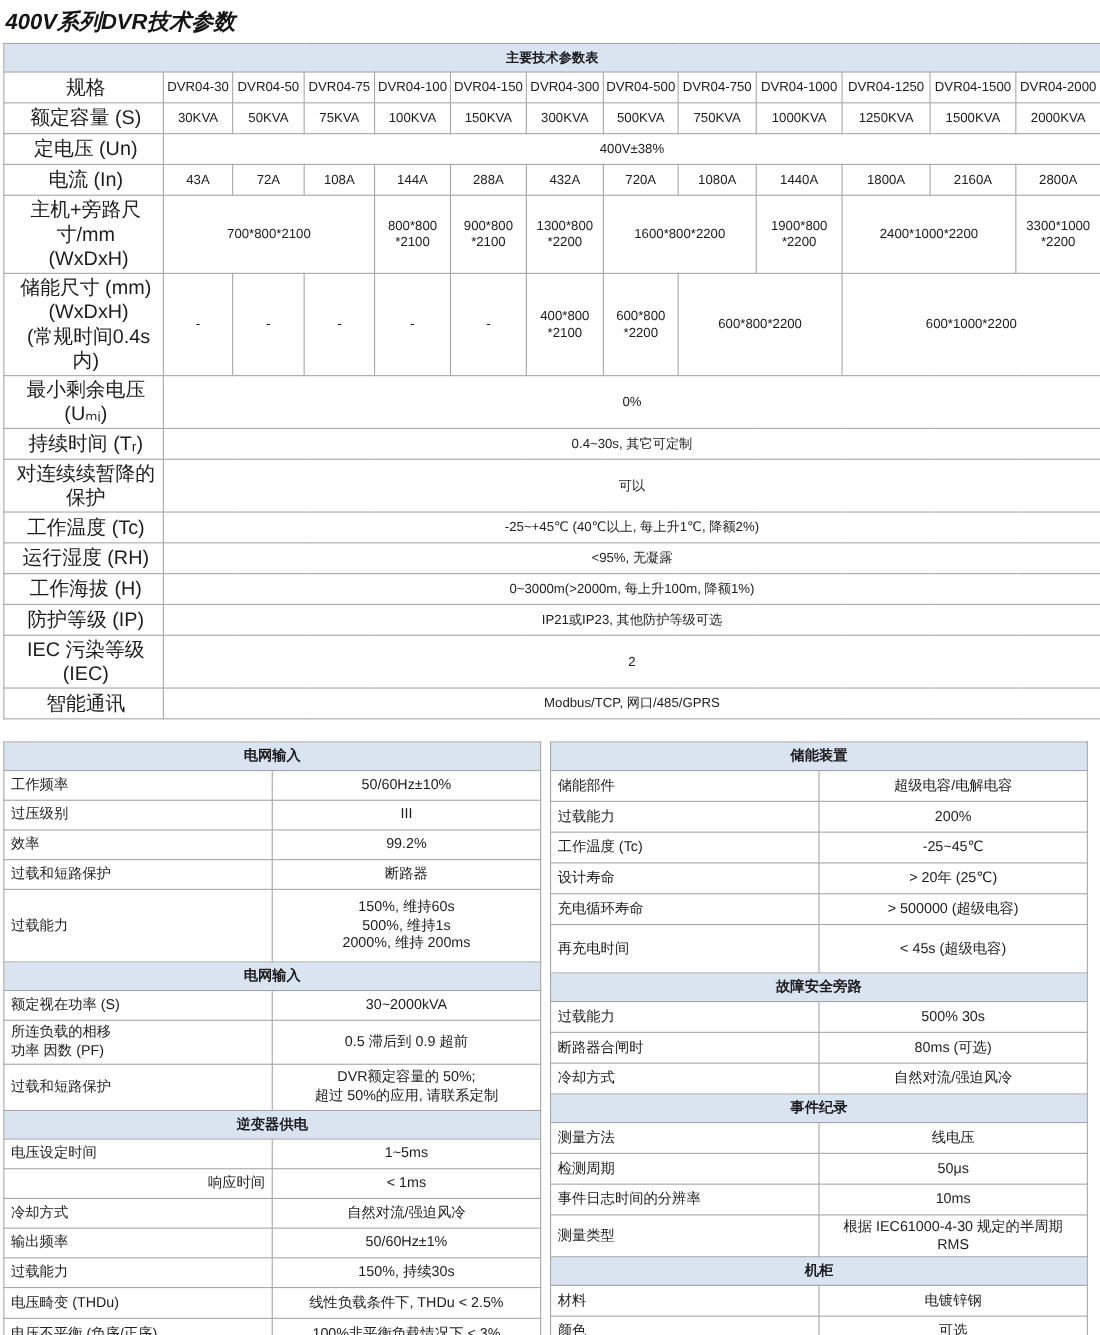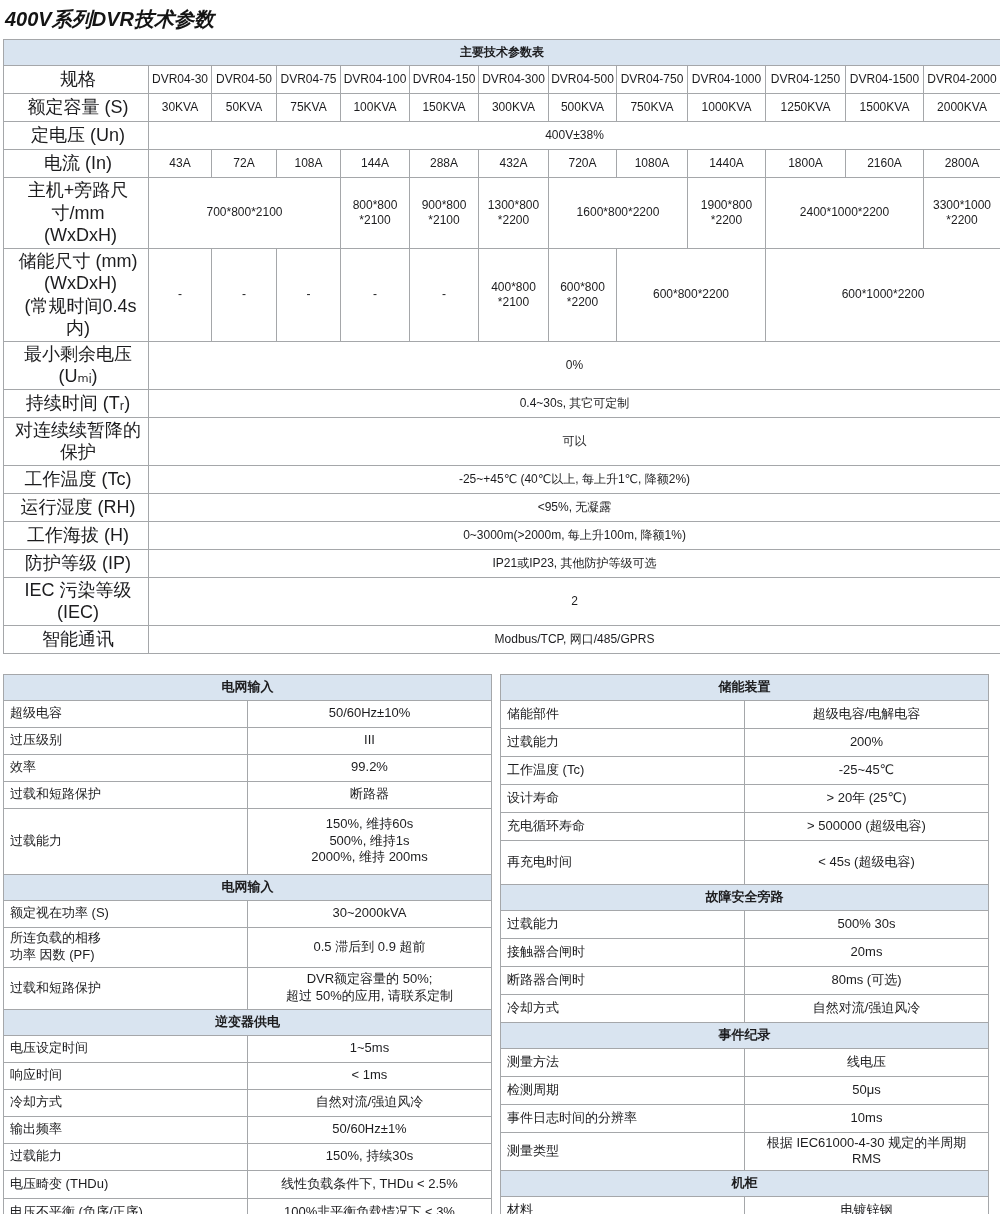--- a/index.html
+++ b/index.html
@@ -188,21 +188,21 @@
 </div>
 
 <div class="cols">
   <div class="col">
     <table class="bt">
         <tbody>
           <tr>
             <td class="sechead" colspan="2">电网输入</td>
           </tr>
           <tr>
-            <td class="blabel" style="width: 186px;">超级电容</td>
+            <td class="blabel" style="width: 186px;">工作频率</td>
             <td class="bvalue">50/60Hz±10%</td>
           </tr>
           <tr>
             <td class="blabel" style="width: 186px;">过压级别</td>
             <td class="bvalue">III</td>
           </tr>
           <tr>
             <td class="blabel" style="width: 186px;">效率</td>
             <td class="bvalue">99.2%</td>
           </tr>
@@ -234,21 +234,21 @@
 超过 50%的应用, 请联系定制</td>
           </tr>
           <tr>
             <td class="sechead" colspan="2">逆变器供电</td>
           </tr>
           <tr>
             <td class="blabel" style="width: 186px;">电压设定时间</td>
             <td class="bvalue">1~5ms</td>
           </tr>
           <tr>
-            <td class="blabel" style="width: 186px;">响应时间</td>
+            <td class="blabel" style="width: 186px; text-align: right;">响应时间</td>
             <td class="bvalue">&lt; 1ms</td>
           </tr>
           <tr>
             <td class="blabel" style="width: 186px;">冷却方式</td>
             <td class="bvalue">自然对流/强迫风冷</td>
           </tr>
           <tr>
             <td class="blabel" style="width: 186px;">输出频率</td>
             <td class="bvalue">50/60Hz±1%</td>
           </tr>
@@ -302,24 +302,20 @@
             <td class="bvalue">&lt; 45s (超级电容)</td>
           </tr>
           <tr>
             <td class="sechead" colspan="2">故障安全旁路</td>
           </tr>
           <tr style="height: 28px;">
             <td class="blabel" style="width: 186px;">过载能力</td>
             <td class="bvalue">500% 30s</td>
           </tr>
           <tr style="height: 28px;">
-            <td class="blabel" style="width: 186px;">接触器合闸时</td>
-            <td class="bvalue">20ms</td>
-          </tr>
-          <tr style="height: 28px;">
             <td class="blabel" style="width: 186px;">断路器合闸时</td>
             <td class="bvalue">80ms (可选)</td>
           </tr>
           <tr style="height: 28px;">
             <td class="blabel" style="width: 186px;">冷却方式</td>
             <td class="bvalue">自然对流/强迫风冷</td>
           </tr>
           <tr>
             <td class="sechead" colspan="2">事件纪录</td>
           </tr>

